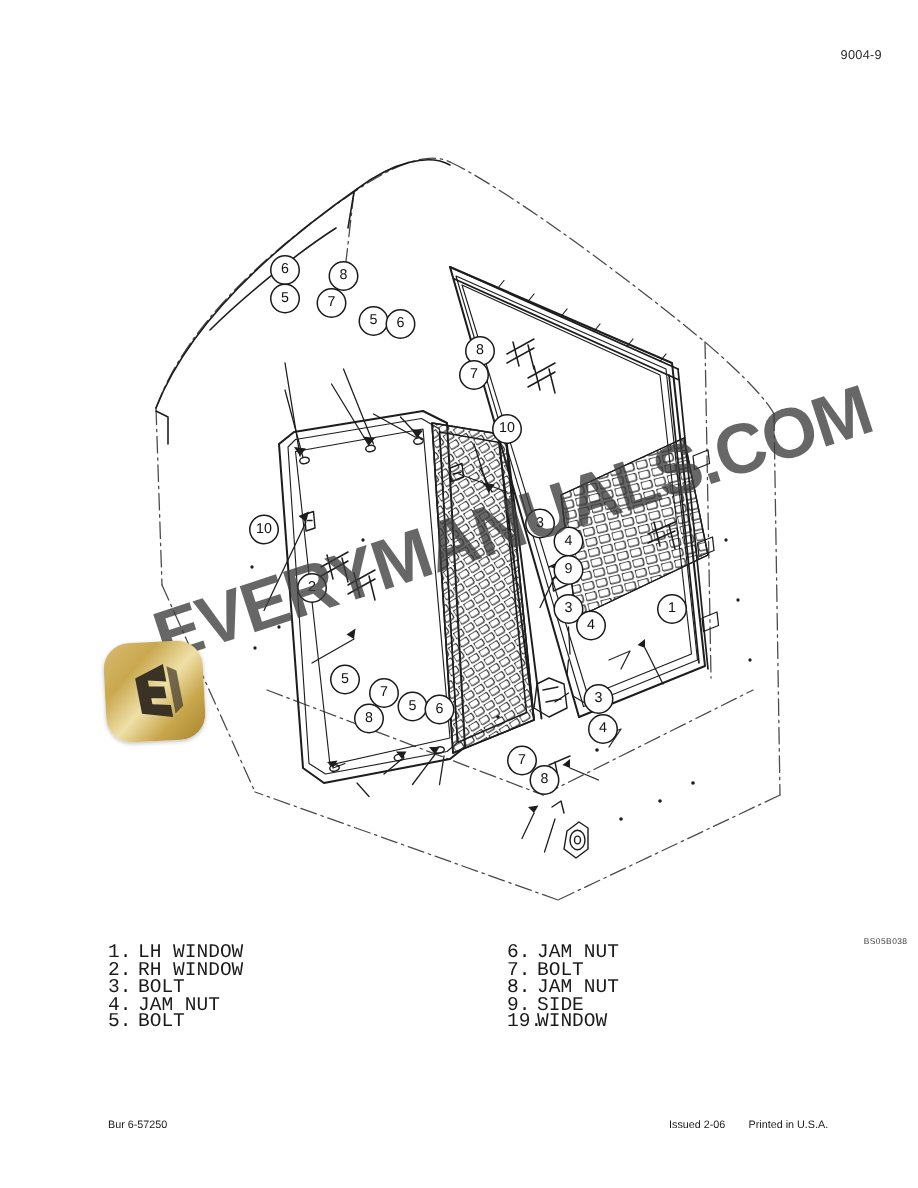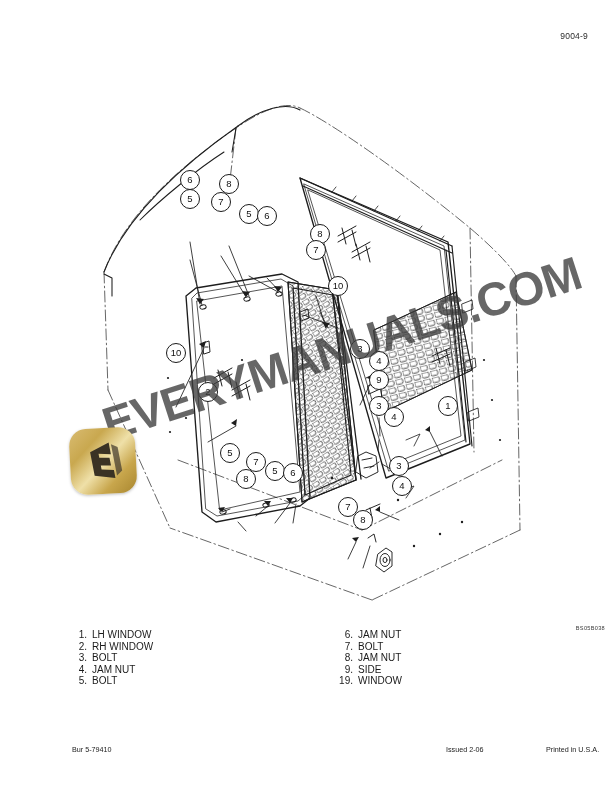--- a/index.html
+++ b/index.html
@@ -46,38 +46,38 @@
     position:absolute;left:0;top:0;width:66px;height:66px;
   }
   
   .fig-code{
     position:absolute;right:31px;top:625px;
     font-size:5.6px;color:#3a3a3a;letter-spacing:.3px;
     font-family:"Liberation Sans",sans-serif;
   }
   
   .legend{position:absolute;left:0;top:627px;width:612px;height:70px;}
-  .legend-col{position:absolute;font-size:10px;color:#1a1a1a;line-height:11.6px;
-    font-family:Liberation Sans, sans-serif;}
+  .legend-col{position:absolute;font-size:13px;color:#1a1a1a;line-height:11.6px;
+    font-family:Liberation Mono, monospace;}
   .legend-col.left{left:72px;top:2px;}
   .legend-col.right{left:338px;top:2px;}
   .legend-row{display:block;white-space:nowrap;}
   .legend-num{display:inline-block;width:15px;text-align:right;}
   .legend-lbl{display:inline-block;padding-left:5px;}
   .fig-title{
     position:absolute;left:0;right:0;top:680px;text-align:center;
     font-size:7.6px;font-weight:bold;color:#111;letter-spacing:.15px;
     font-family:"Liberation Sans",sans-serif;
   }
   
   .footer{position:absolute;left:0;top:745px;width:612px;height:16px;
     font-size:7.2px;color:#1a1a1a;font-family:"Liberation Sans",sans-serif;}
   .f-left{position:absolute;left:72px;top:0;}
   .f-mid{position:absolute;left:446px;top:0;}
-  .f-right{position:absolute;left:546px;top:0;}
+  .f-right{position:absolute;left:499px;top:0;}
 </style>
 </head>
 <body>
 
 <div class="page">
 
   <div class="page-num">9004-9</div>
 
   <div class="illus">
     <svg width="612" height="555" viewBox="0 0 612 555" xmlns="http://www.w3.org/2000/svg">
@@ -400,18 +400,18 @@
         <span class="legend-num">9.</span><span class="legend-lbl">SIDE</span>
       </span>
       <span class="legend-row">
         <span class="legend-num">19.</span><span class="legend-lbl">WINDOW</span>
       </span>
     </div>
   </div>
 
 
   <div class="footer">
-    <span class="f-left">Bur 5-79410</span>
+    <span class="f-left">Bur 6-57250</span>
     <span class="f-mid">Issued 2-06</span>
     <span class="f-right">Printed in U.S.A.</span>
   </div>
 
 </div>
 
 </body></html>

